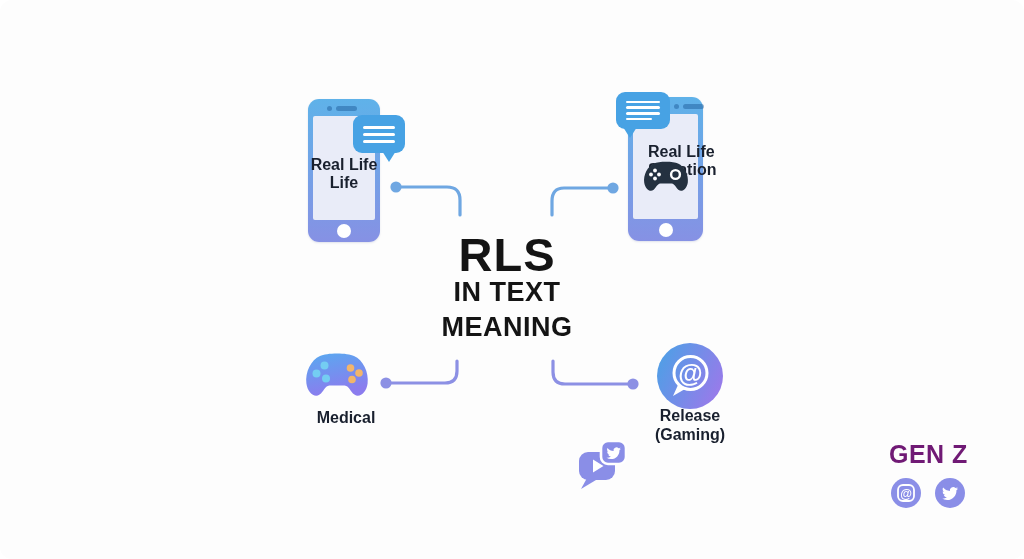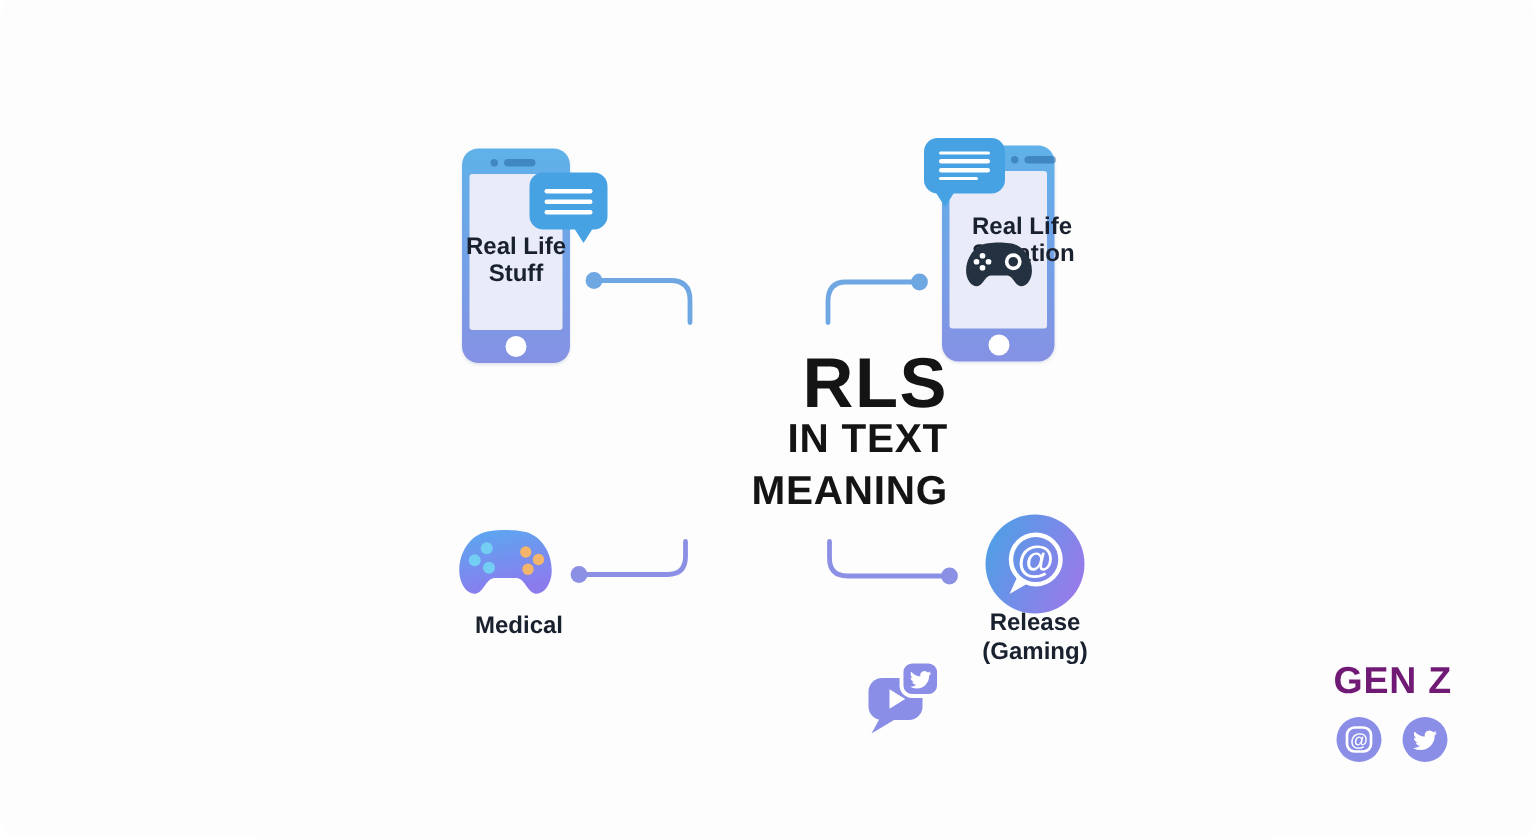--- a/index.html
+++ b/index.html
@@ -44,21 +44,21 @@
     position:absolute;bottom:-9px;width:0;height:0;
     border-left:7px solid transparent;border-right:7px solid transparent;
     border-top:11px solid var(--bubble-blue,#47a2e4);
   }
   .bubble .tail.right{right:9px;}
   .bubble .tail.left{left:7px;}
 
   .gamepad-dark{position:absolute;left:50%;margin-left:-24px;bottom:26px;}
 
   
-  .title-block{position:absolute;left:382px;top:231px;width:250px;text-align:right;color:var(--title-black,#141414);}
+  .title-block{position:absolute;left:382px;top:231px;width:250px;text-align:center;color:var(--title-black,#141414);}
   .title-acronym{font-size:47px;font-weight:bold;letter-spacing:1px;line-height:1;}
   .title-sub{font-size:27px;font-weight:bold;line-height:1.1;letter-spacing:.5px;}
   .title-sub.first{margin-top:5px;}
 
   
   .node-label{position:absolute;text-align:center;font-weight:bold;color:var(--text-dark,#19202e);font-size:16px;line-height:1.18;}
 
   
   .at-circle{
     position:absolute;left:657px;top:343px;width:66px;height:66px;border-radius:50%;
@@ -93,21 +93,21 @@
       <circle cx="633" cy="384" r="5.6"></circle>
     </g>
   </svg>
 
   <div class="phone abs" style="left:308px;top:99px;width:72px;height:143px;">
     <span class="cam"></span>
     <span class="speaker"></span>
     <div class="screen">
       <div class="phone-label" style="top:40px;">
         <div>Real Life</div>
-        <div>Stuff</div>
+        <div>Life</div>
       </div>
     </div>
     <span class="home"></span>
   </div>
   <div class="bubble abs" style="left:353px;top:115px;width:52px;height:38px;">
     <i></i>
       <i></i>
       <i></i>
     <span class="tail right"></span>
   </div>

